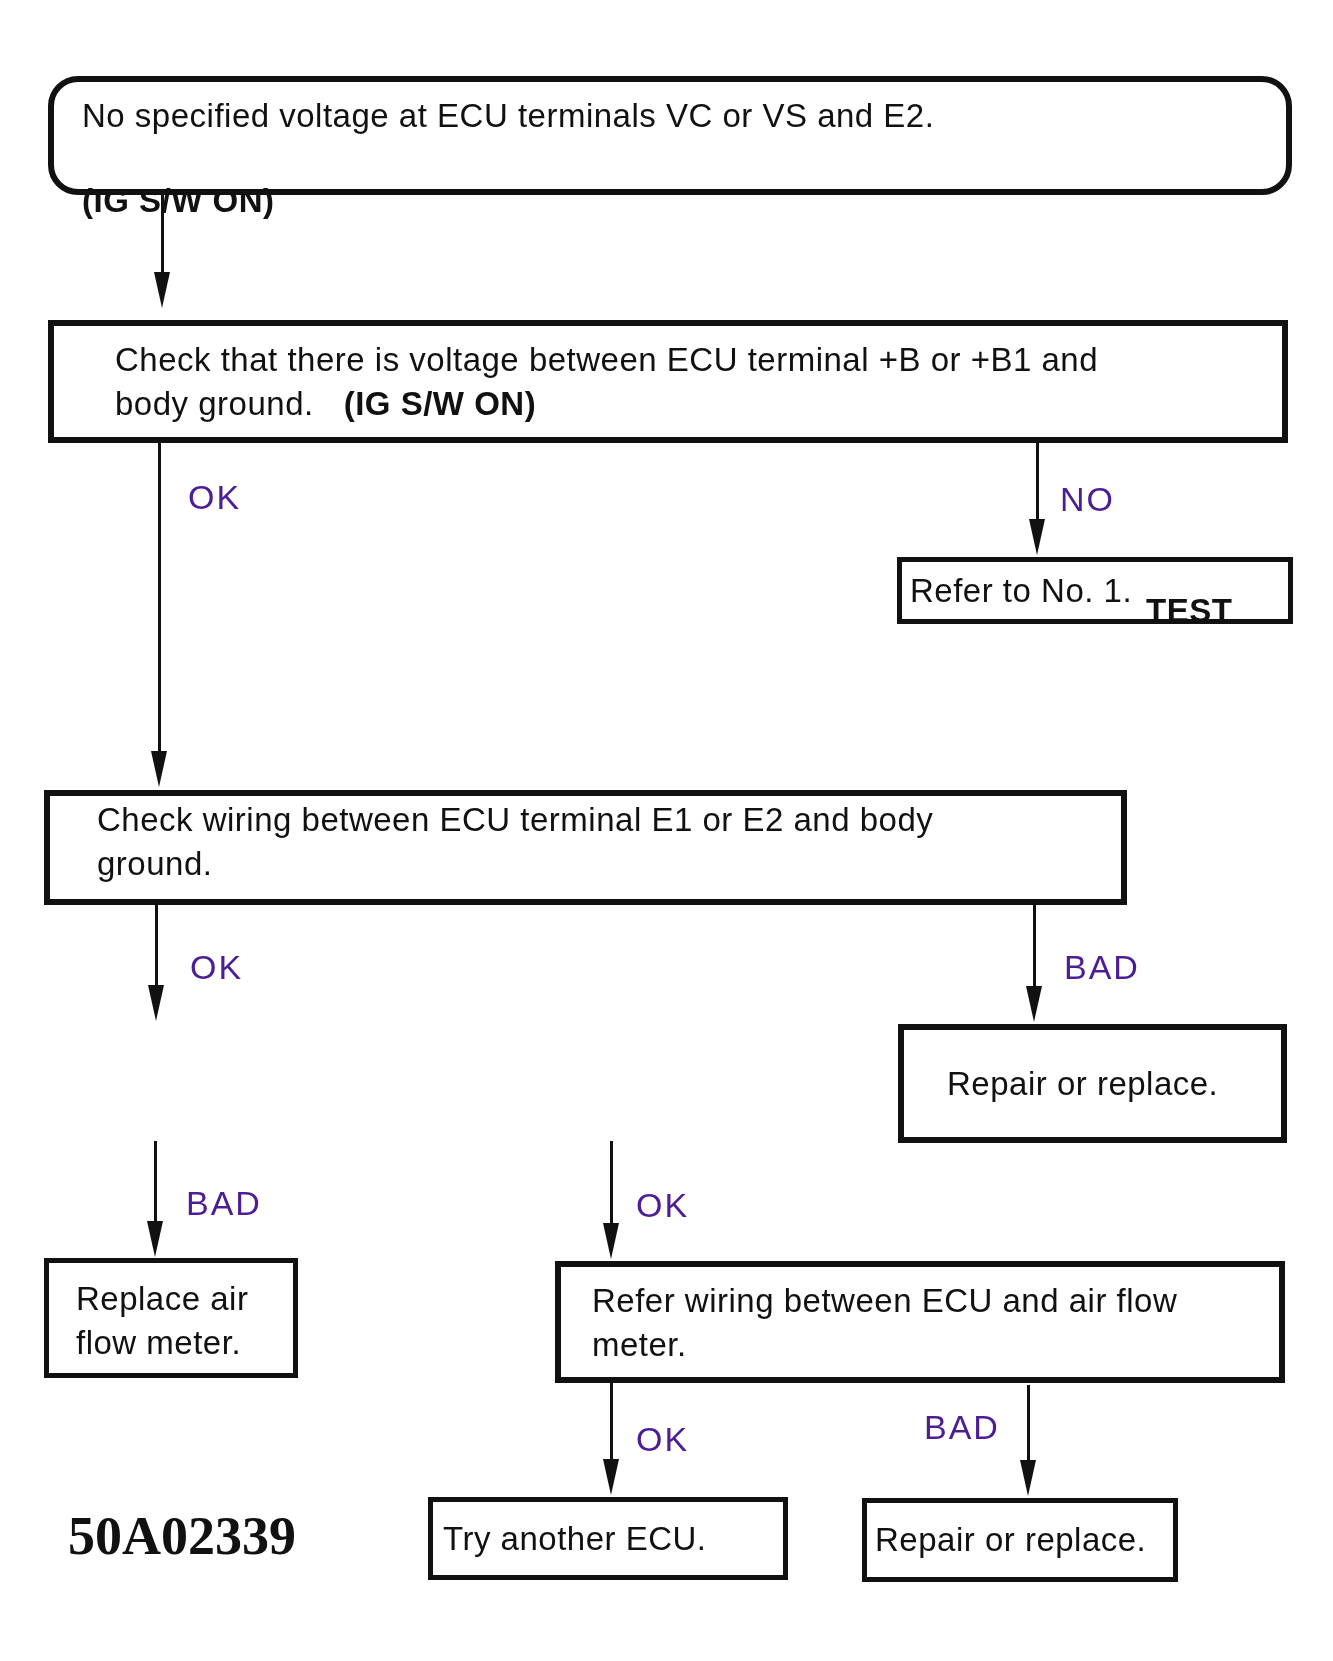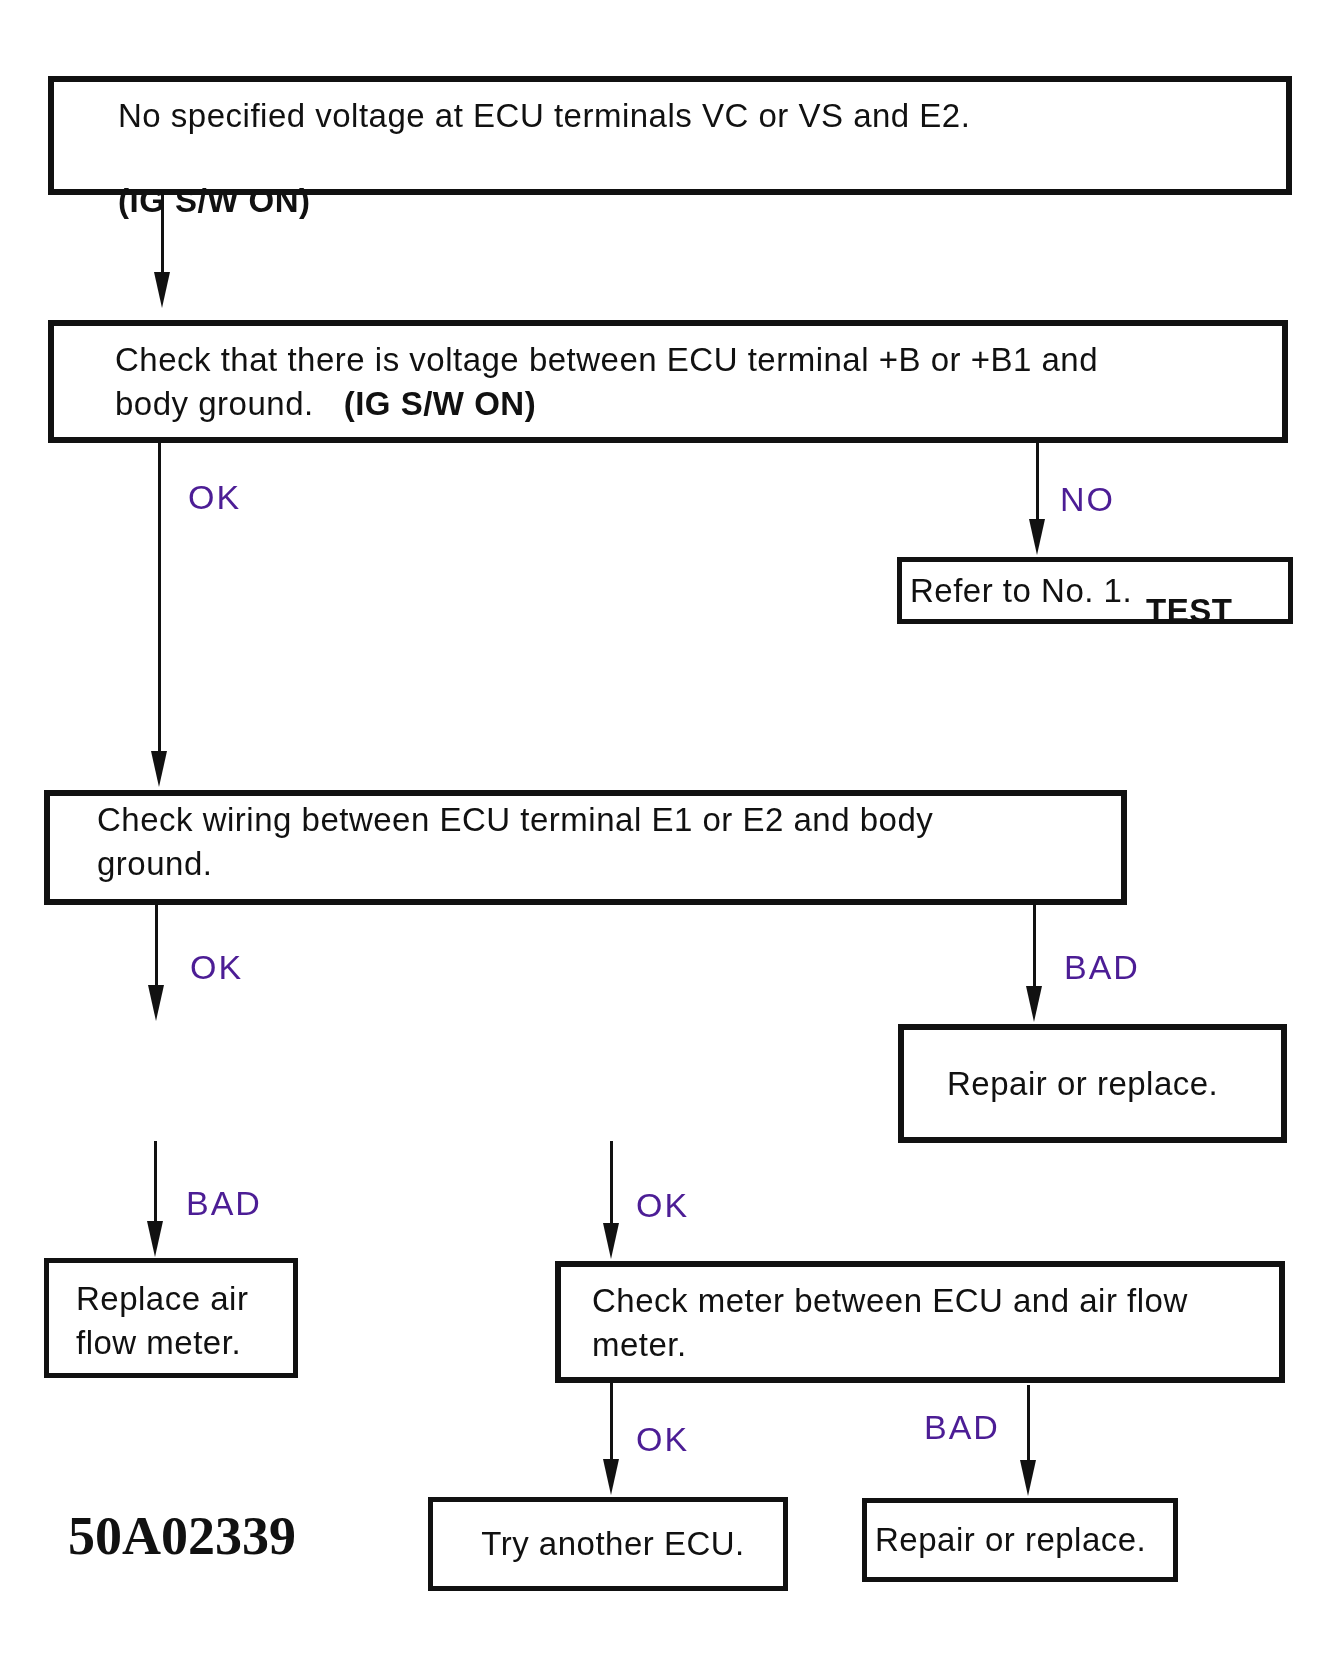--- a/index.html
+++ b/index.html
@@ -23,29 +23,29 @@
     border: 6px solid #111111;
     background: #ffffff;
     font-size: 33px;
     line-height: 44px;
     letter-spacing: 0.5px;
     white-space: nowrap;
   }
   .fbox .b { font-weight: bold; margin-top: 41px; }
   .vcenter { display: flex; align-items: center; }
 
-  #b1 { left: 48px;  top: 76px;   width: 1244px; height: 119px; padding: 12px 10px 0 64px; }
+  #b1 { left: 48px;  top: 76px;   width: 1244px; height: 119px; padding: 12px 10px 0 28px; border-radius: 30px; }
   #b2 { left: 48px;  top: 320px;  width: 1240px; height: 123px; padding: 12px 10px 0 61px; }
   #refer { left: 897px; top: 557px; width: 396px; height: 67px; border-width: 5px; padding-left: 8px; }
   #b3 { left: 44px;  top: 790px;  width: 1083px; height: 115px; padding: 2px 10px 0 47px; }
   #b4 { left: 44px;  top: 1022px; width: 666px;  height: 119px; padding: 12px 10px 0 70px; }
   #b5 { left: 898px; top: 1024px; width: 389px;  height: 119px; padding-left: 43px; }
   #b6 { left: 44px;  top: 1258px; width: 254px;  height: 120px; padding: 14px 0 0 27px; border-width: 5px; }
   #b7 { left: 555px; top: 1261px; width: 730px;  height: 122px; padding: 12px 10px 0 31px; }
-  #b8 { left: 428px; top: 1497px; width: 360px;  height: 94px;  padding-left: 10px; border-width: 5px; justify-content: center; }
+  #b8 { left: 428px; top: 1497px; width: 360px;  height: 83px;  padding-left: 10px; border-width: 5px; }
   #b9 { left: 862px; top: 1498px; width: 316px;  height: 84px;  padding-left: 8px;  border-width: 5px; }
 
   #b2 .gap { margin-left: 30px; }
   #refer .gap { margin-left: 14px; }
 
   
   .aline {
     position: absolute;
     width: 3px;
     background: #111111;
@@ -152,21 +152,21 @@
   <div class="blabel" id="l-ok3">OK</div>
   <div class="aline" id="a7-line"></div>
   <div class="ahead" id="a7-head"></div>
 
   <div class="fbox" id="b6">
     <div>Replace air</div>
     <div>flow meter.</div>
   </div>
 
   <div class="fbox" id="b7">
-    <div>Check meter between ECU and air flow</div>
+    <div>Refer wiring between ECU and air flow</div>
     <div>meter.</div>
   </div>
 
   <div class="blabel" id="l-ok4">OK</div>
   <div class="aline" id="a8-line"></div>
   <div class="ahead" id="a8-head"></div>
 
   <div class="blabel" id="l-bad3">BAD</div>
   <div class="aline" id="a9-line"></div>
   <div class="ahead" id="a9-head"></div>

